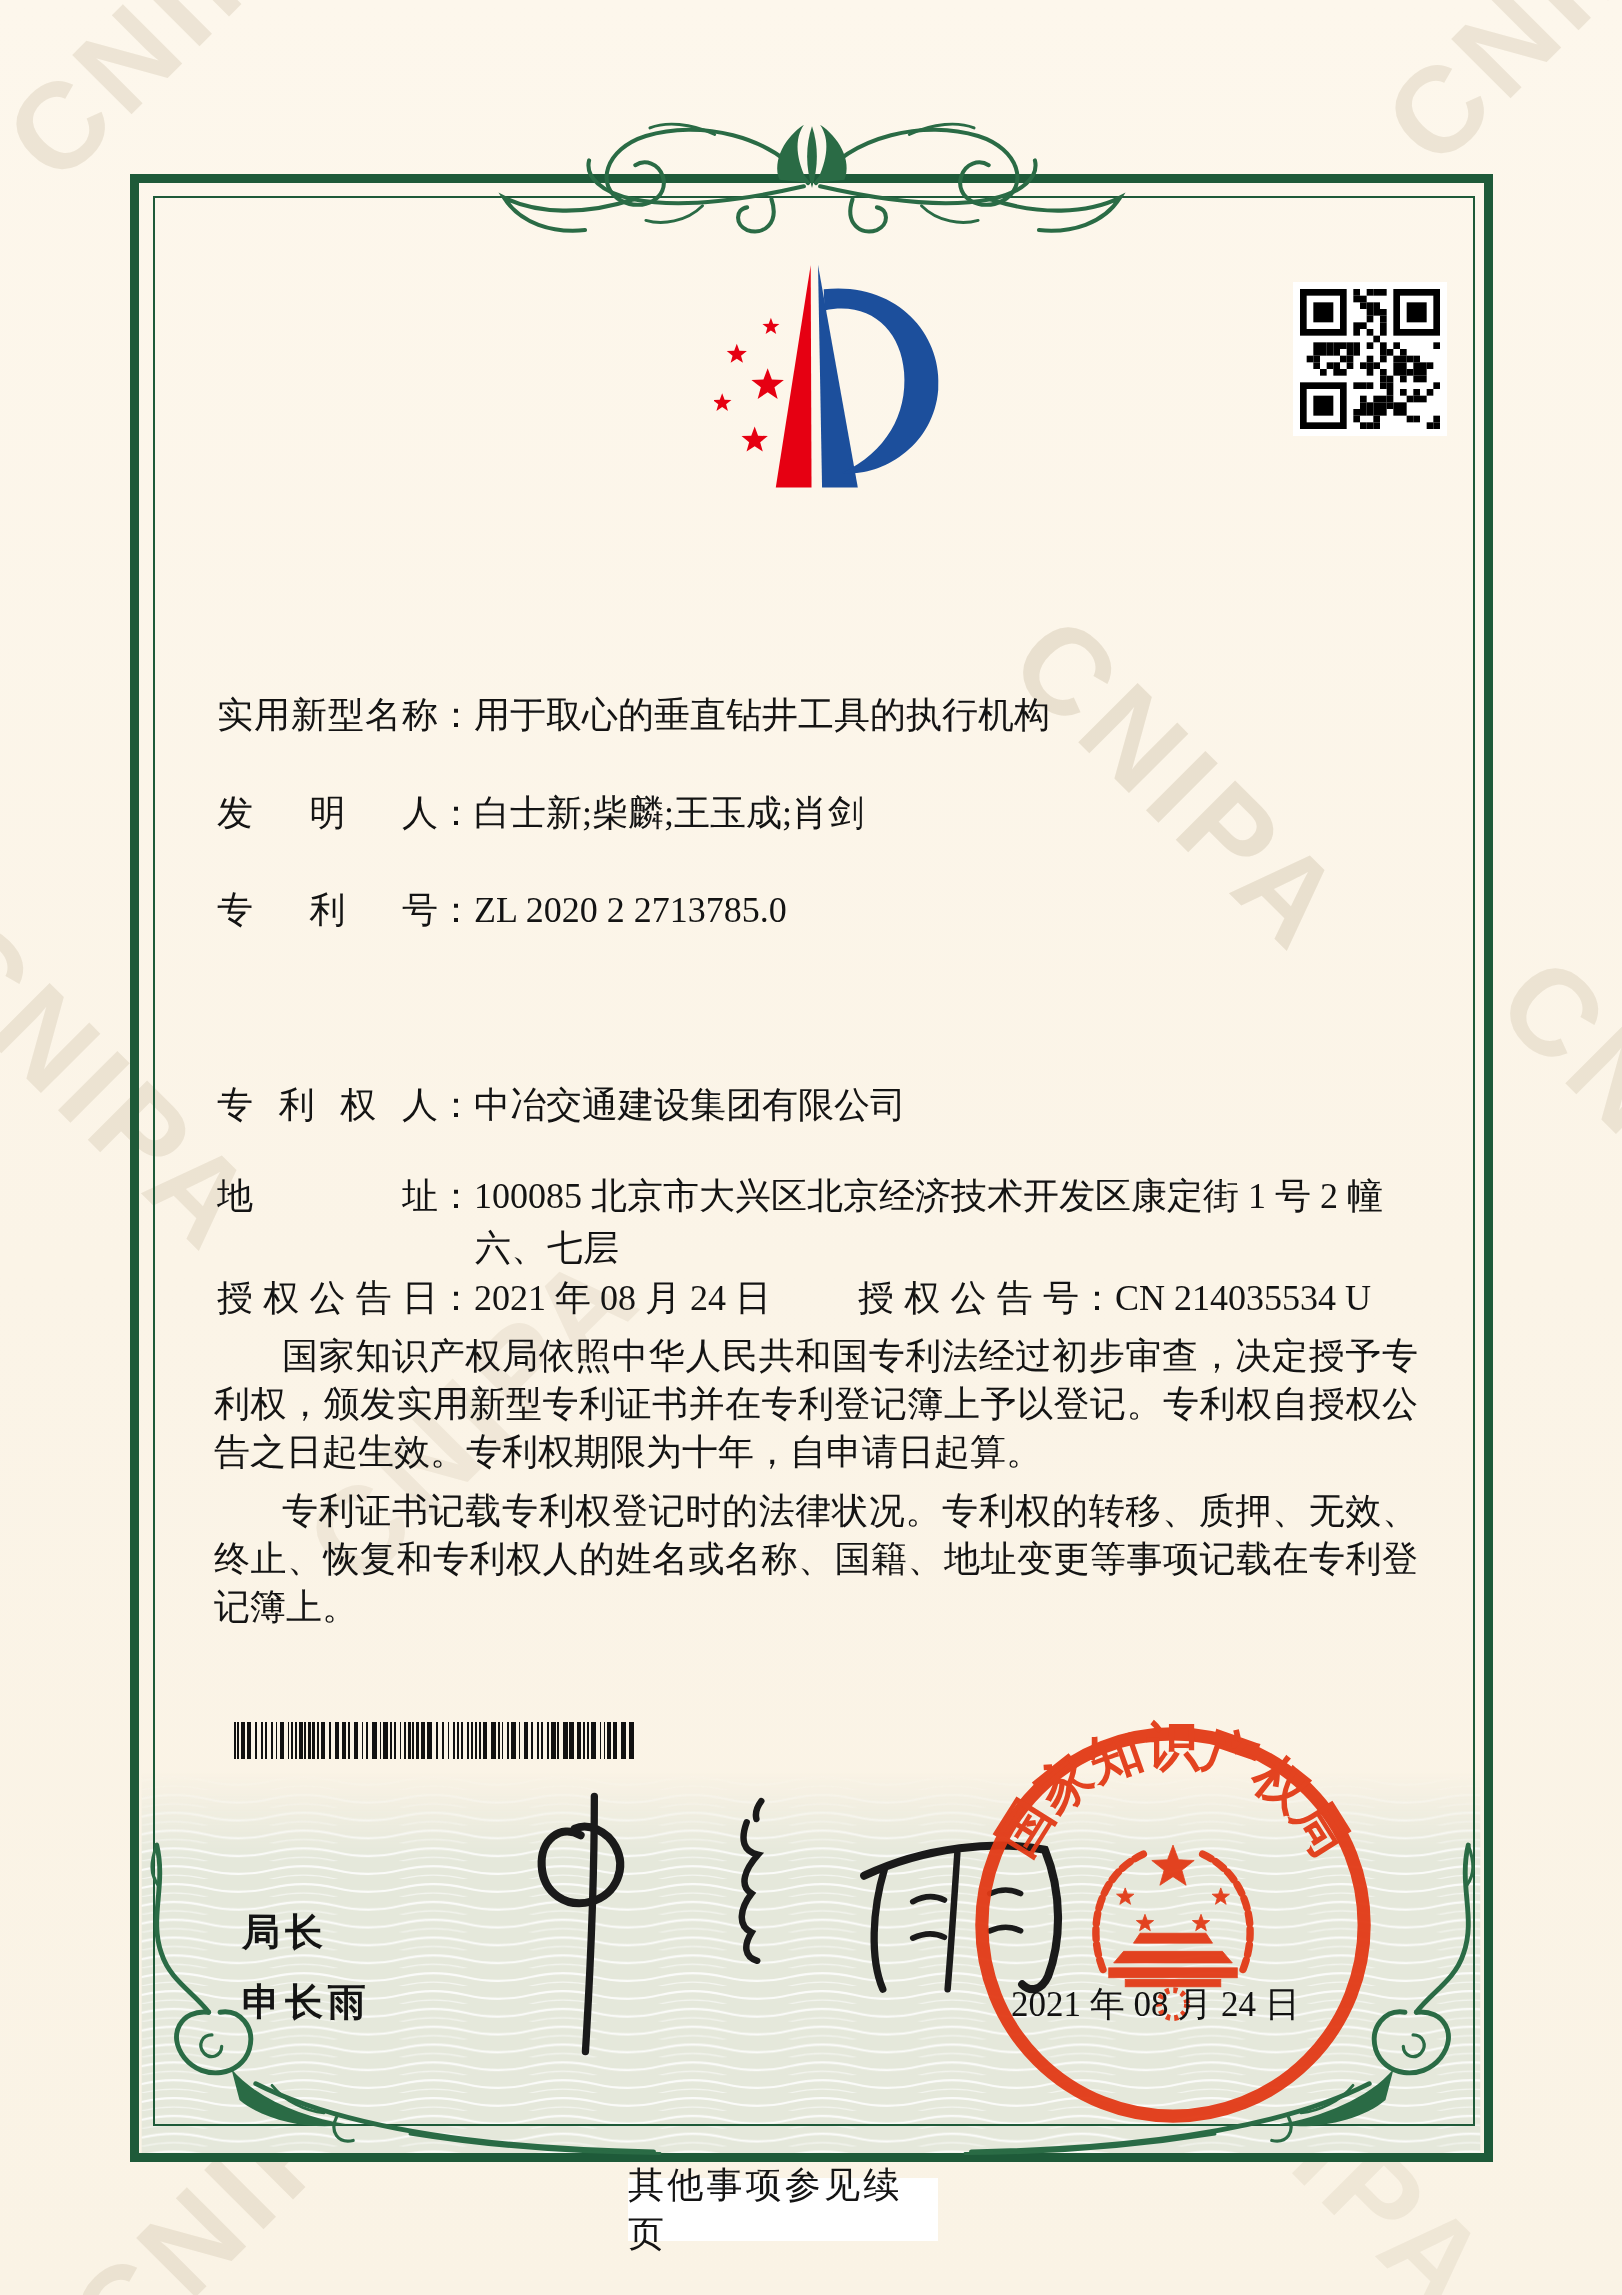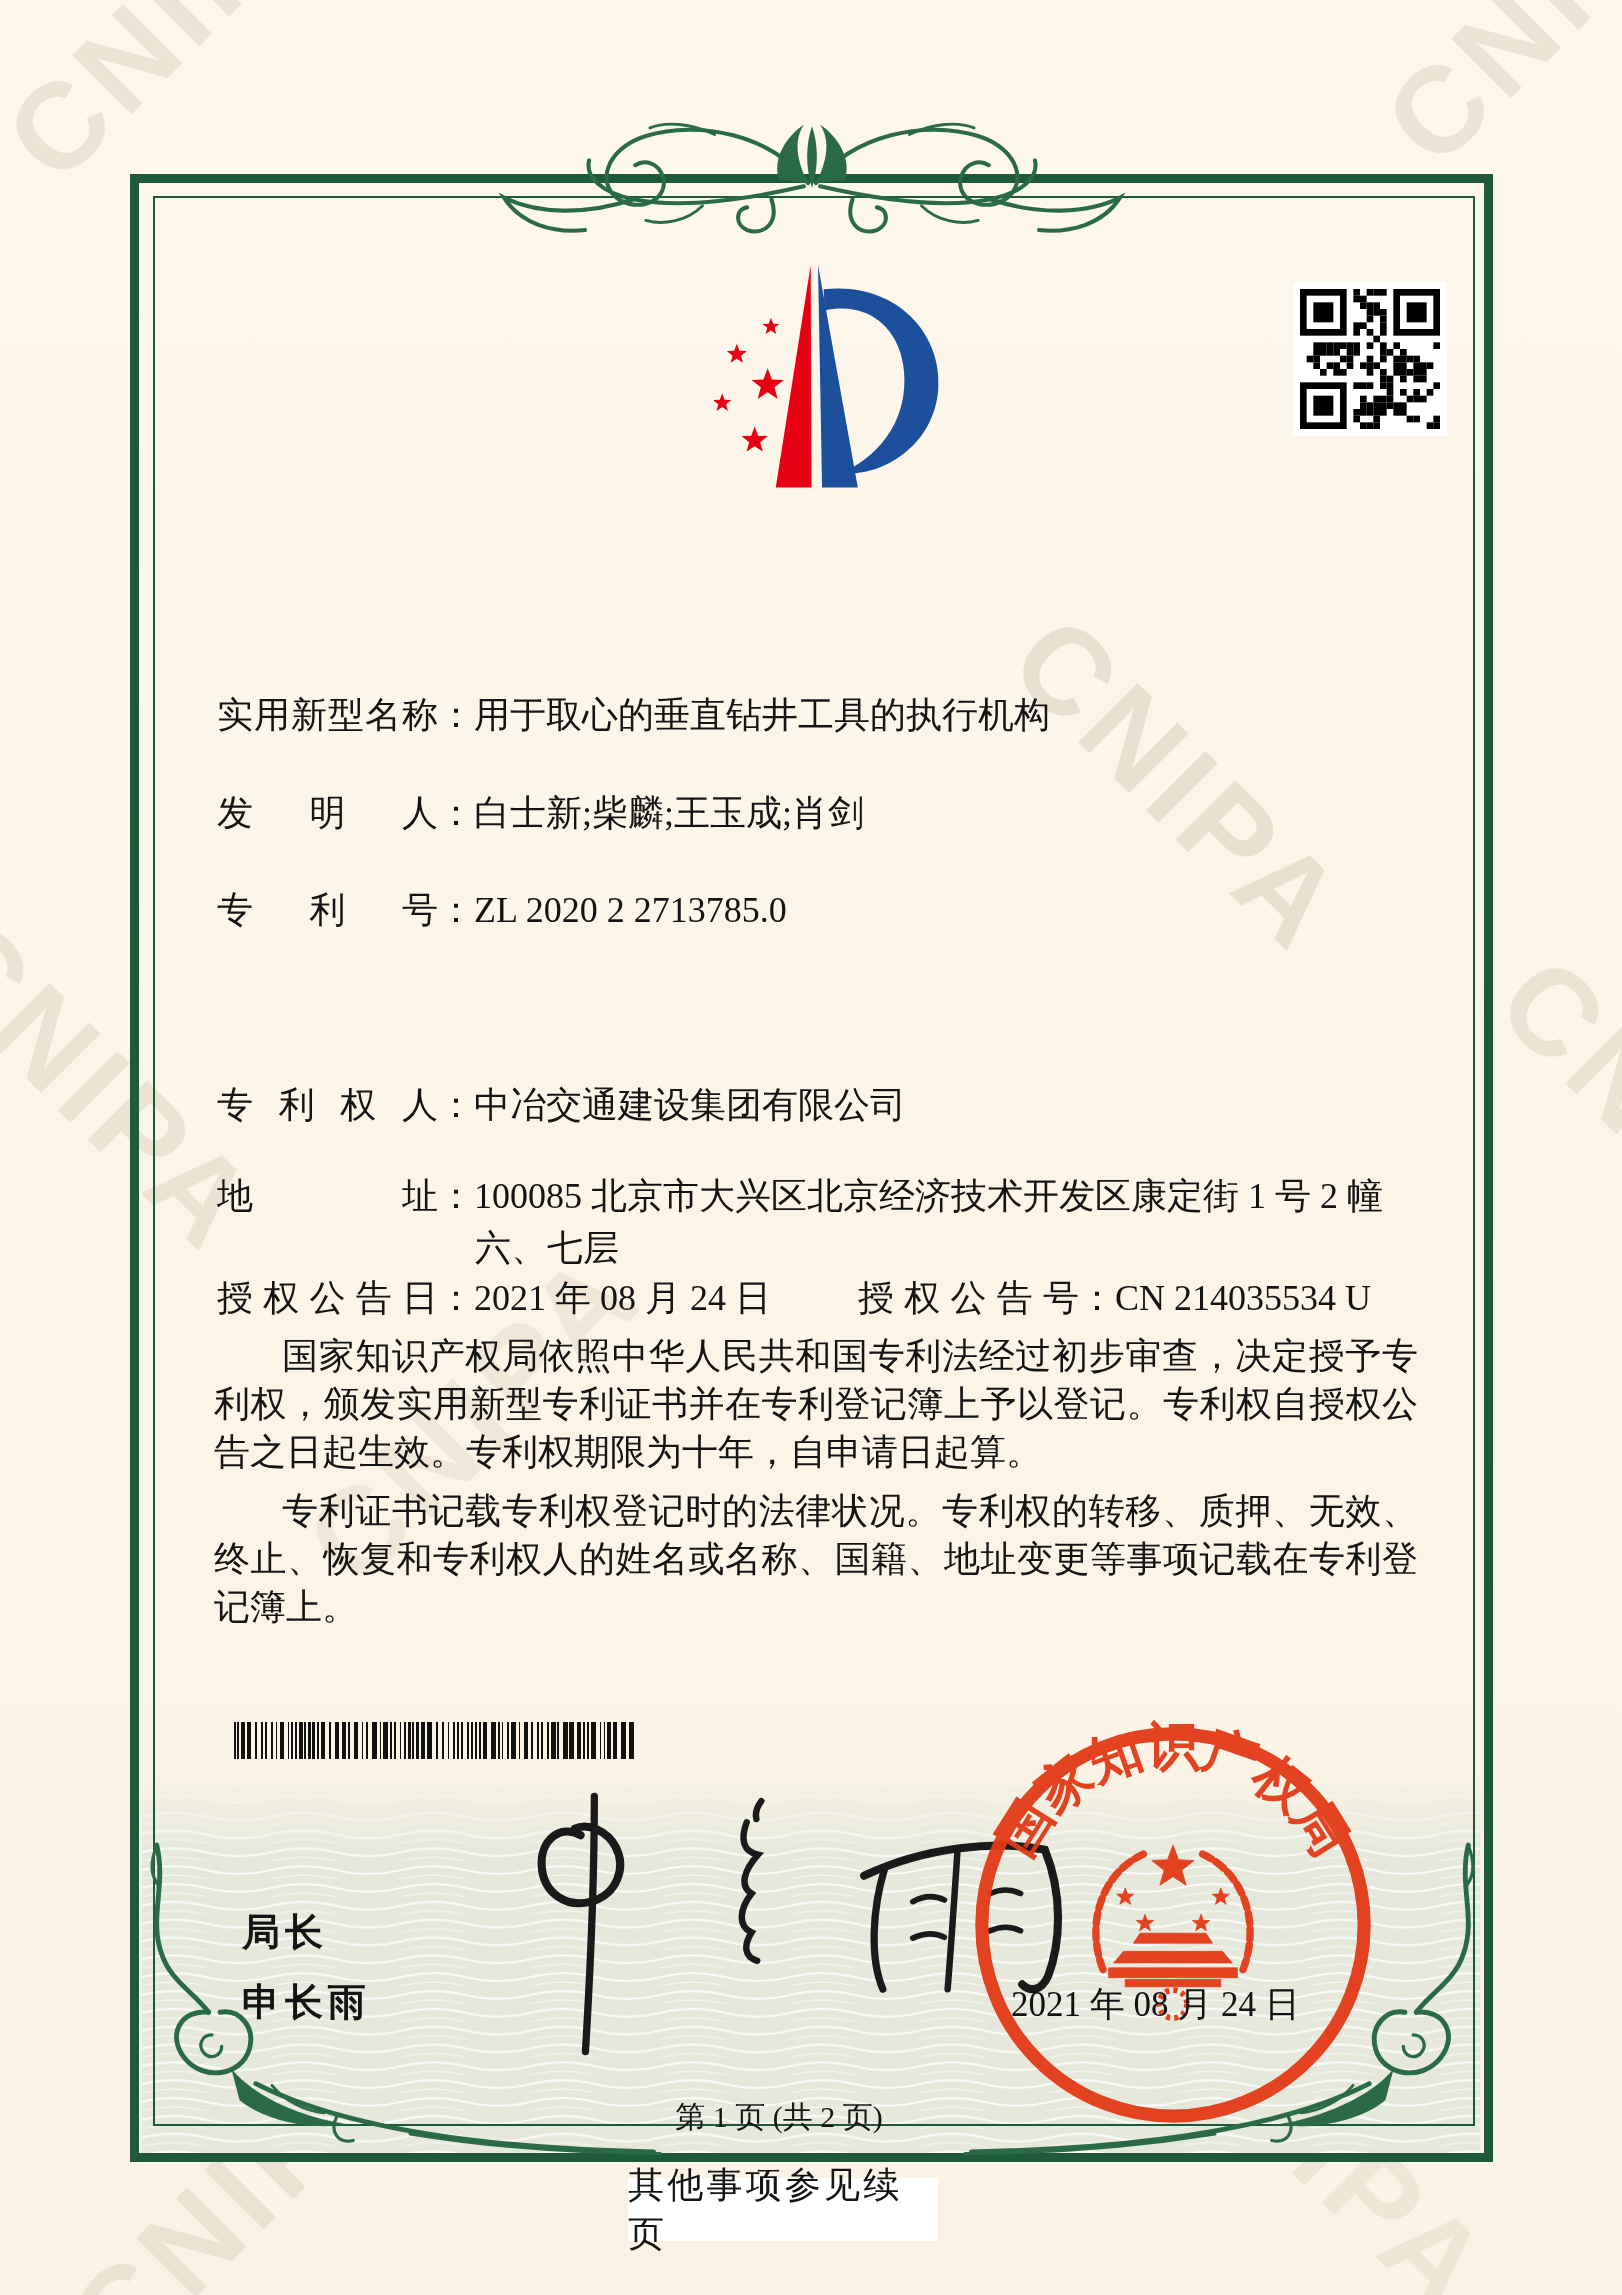--- a/index.html
+++ b/index.html
@@ -488,17 +488,16 @@
       <path d="M85,42 C106,-12 88,-74 36,-98" fill="none" stroke-width="9" stroke-dasharray="12 7" stroke-linecap="round"></path>
       <path d="M-72,34 L72,34 L60,20 L-60,20 Z"></path>
       <path d="M-48,10 L48,10 L40,-2 L-40,-2 Z"></path>
       <rect x="-78" y="40" width="156" height="12"></rect>
       <rect x="-58" y="54" width="116" height="9"></rect>
       <circle cx="0" cy="84" r="17" fill="none" stroke-width="7" stroke-dasharray="5 5"></circle>
     </g>
   </svg>
   <div class="seal-date">2021 年 08 月 24 日</div>
 
-  <div class="footer-page">第 1 页 (共 2 页)</div>
   <div class="note-box">其他事项参见续页</div>
 
 </div>
 
 
 </body></html>

